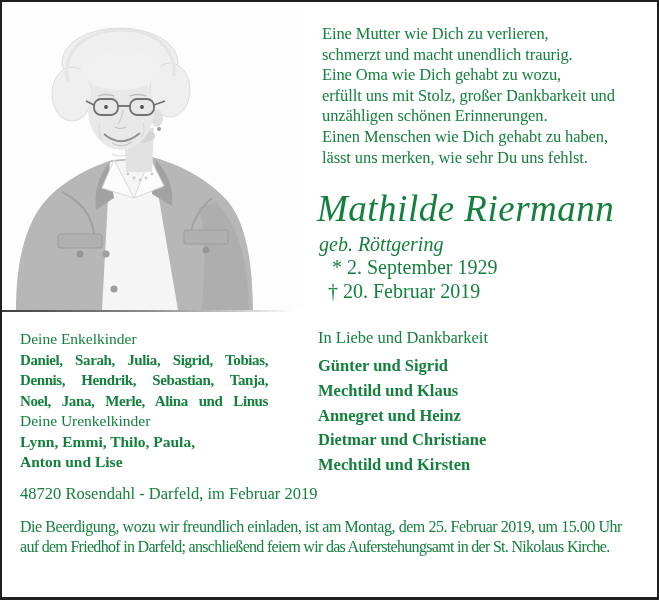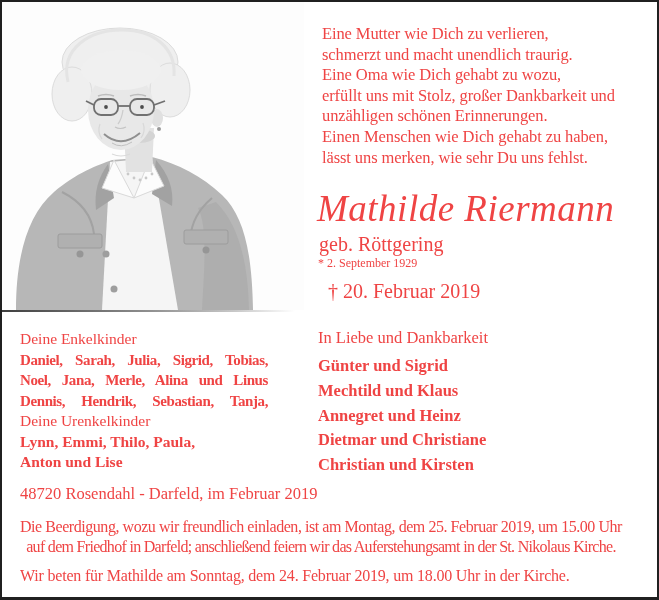--- a/index.html
+++ b/index.html
@@ -1,41 +1,41 @@
 <!DOCTYPE html>
 <html><head>
 <meta charset="utf-8">
 <style>
   html,body{margin:0;padding:0;background:#ffffff;}
   .sheet{
     position:relative;width:659px;height:600px;background:#ffffff;
-    font-family:"Liberation Serif",serif;color:#ef4444;overflow:hidden;
+    font-family:"Liberation Serif",serif;color:#15803d;overflow:hidden;
   }
   .frame{position:absolute;inset:0;border:2px solid #202020;border-bottom-width:3px;pointer-events:none;}
   .photo{position:absolute;left:2px;top:2px;width:302px;height:308px;}
   .photo svg{display:block;}
   .photo-edge{
     position:absolute;left:2px;top:310px;width:293px;height:2px;
     background:linear-gradient(to right,#3f3f3f,#8f8f8f 50%,#c9c9c9 80%,rgba(255,255,255,0));
   }
   .poem{position:absolute;left:322px;top:24px;font-size:16.5px;line-height:20.6px;letter-spacing:-0.1px;}
   .name{position:absolute;left:317px;top:189px;font-size:37px;font-style:italic;letter-spacing:.5px;line-height:1.1;white-space:nowrap;}
-  .maiden{position:absolute;left:319px;top:233px;font-size:20px;}
-  .birth{position:absolute;left:318px;top:256px;font-size:12px;}
+  .maiden{position:absolute;left:319px;top:233px;font-size:20px;font-style:italic;}
+  .birth{position:absolute;left:332px;top:256px;font-size:20px;}
   .death{position:absolute;left:328px;top:280px;font-size:20px;}
   .grand{position:absolute;left:20px;top:329px;width:248px;font-size:15.5px;line-height:20.5px;}
   .grand .r{text-align:left;}
   .grand .j{font-weight:bold;font-size:15px;letter-spacing:-0.4px;text-align:justify;text-align-last:justify;}
   .grand .rb{font-weight:bold;text-align:left;}
   .mourners{position:absolute;left:318px;top:328px;font-size:16.5px;font-family:Liberation Serif, serif;}
   .mourners .mhead{line-height:20px;margin-bottom:6px;}
   .mourners .mname{font-weight:bold;line-height:24.8px;}
   .placedate{position:absolute;left:20px;top:484px;font-size:16.5px;white-space:nowrap;}
   .funeral{position:absolute;left:20px;top:517px;font-size:16px;line-height:19.6px;letter-spacing:-0.45px;white-space:nowrap;}
-  .funeral .fline2{letter-spacing:-0.7px;text-align:center;}
+  .funeral .fline2{letter-spacing:-0.7px;}
   .prayer{position:absolute;left:20px;top:567px;font-size:16px;letter-spacing:-0.2px;white-space:nowrap;}
 </style>
 </head>
 <body>
 
 <div class="sheet">
 
   <div class="photo">
     <svg width="302" height="308" viewBox="0 0 302 308" role="img">
       <rect width="302" height="308" fill="#fdfdfd"></rect>
@@ -122,39 +122,38 @@
   </div>
 
   <div class="name">Mathilde Riermann</div>
   <div class="maiden">geb. Röttgering</div>
   <div class="birth">* 2. September 1929</div>
   <div class="death">† 20. Februar 2019</div>
 
   <div class="grand">
     <div class="r">Deine Enkelkinder</div>
     <div class="j">Daniel, Sarah, Julia, Sigrid, Tobias,</div>
+    <div class="j">Dennis, Hendrik, Sebastian, Tanja,</div>
     <div class="j">Noel, Jana, Merle, Alina und Linus</div>
-    <div class="j">Dennis, Hendrik, Sebastian, Tanja,</div>
     <div class="r">Deine Urenkelkinder</div>
     <div class="rb">Lynn, Emmi, Thilo, Paula,</div>
     <div class="rb">Anton und Lise</div>
   </div>
 
   <div class="mourners">
     <div class="mhead">In Liebe und Dankbarkeit</div>
     <div class="mname">Günter und Sigrid</div>
     <div class="mname">Mechtild und Klaus</div>
     <div class="mname">Annegret und Heinz</div>
     <div class="mname">Dietmar und Christiane</div>
-    <div class="mname">Christian und Kirsten</div>
+    <div class="mname">Mechtild und Kirsten</div>
   </div>
 
   <div class="placedate">48720 Rosendahl - Darfeld, im Februar 2019</div>
 
   <div class="funeral">
     <div class="fline1">Die Beerdigung, wozu wir freundlich einladen, ist am Montag, dem 25. Februar 2019, um 15.00 Uhr</div>
     <div class="fline2">auf dem Friedhof in Darfeld; anschließend feiern wir das Auferstehungsamt in der St. Nikolaus Kirche.</div>
   </div>
 
-  <div class="prayer">Wir beten für Mathilde am Sonntag, dem 24. Februar 2019, um 18.00 Uhr in der Kirche.</div>
 
   <div class="frame"></div>
 </div>
 
 </body></html>

